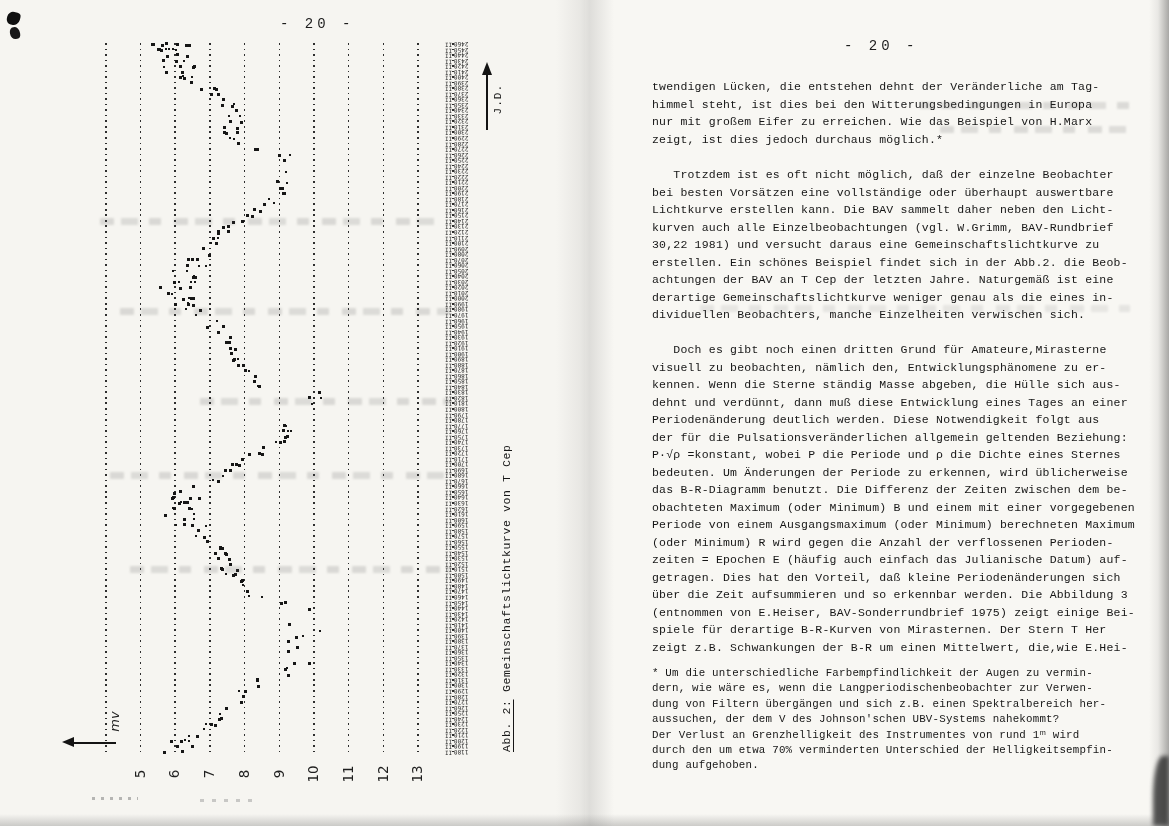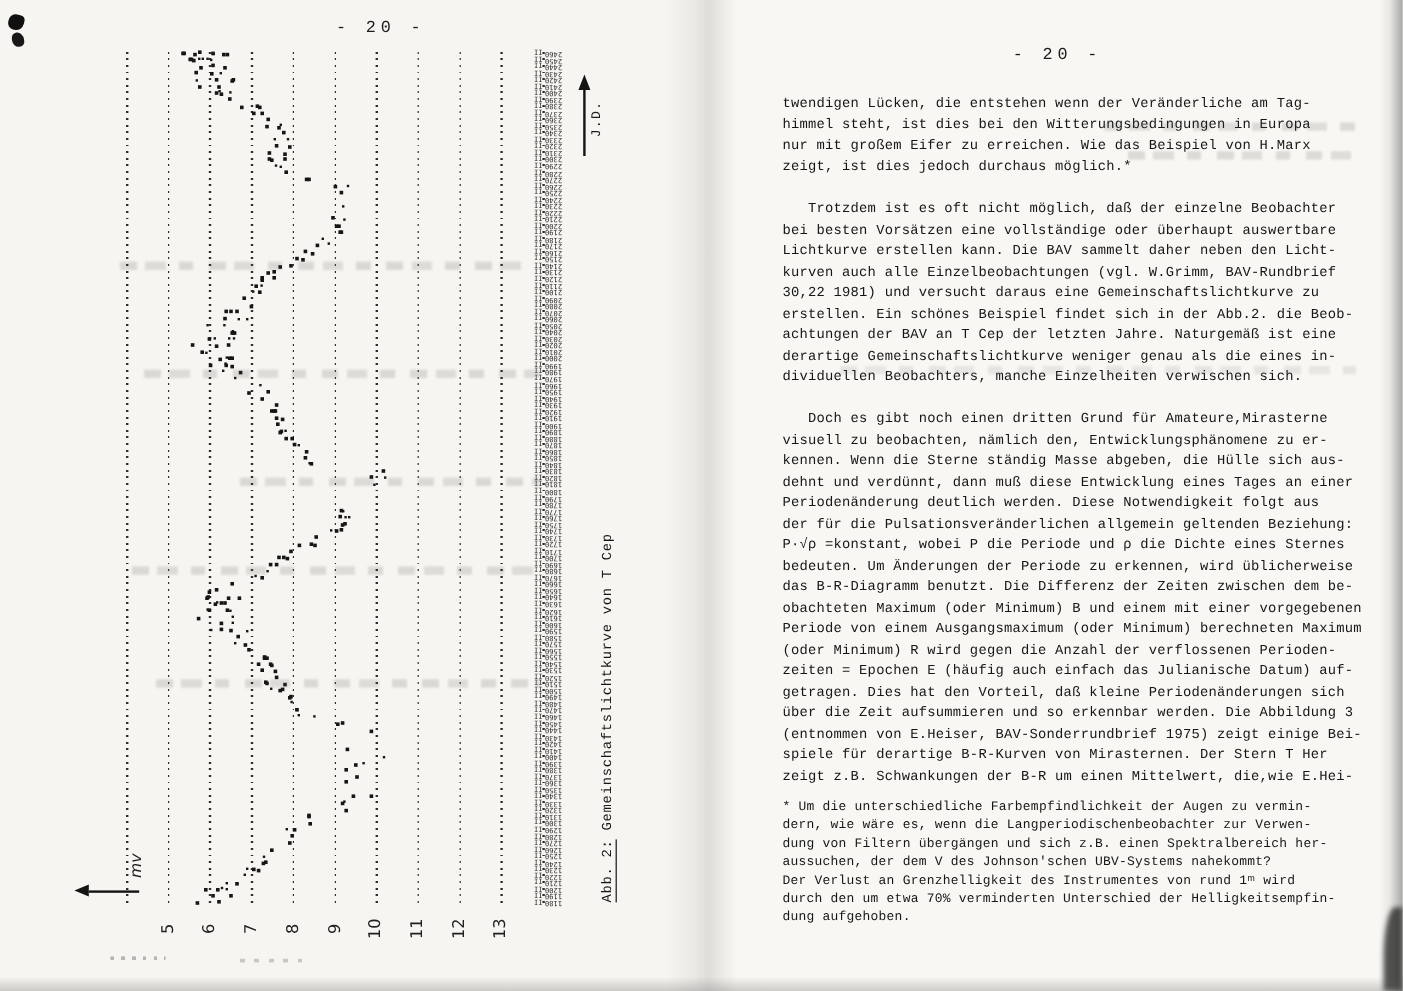--- a/index.html
+++ b/index.html
@@ -506,21 +506,21 @@
   <div id="jd-axis-label">J.D.</div>
 
   <div id="chart-caption">
     <span class="cap-prefix">Abb. 2:</span><span> Gemeinschaftslichtkurve von T Cep</span>
   </div>
 </div>
 
 <div class="page" id="right-page">
   <div class="page-num" id="right-page-num">- 20 -</div>
 
-  <div class="body-text" id="para-1">twendigen Lücken, die entstehen wenn der Veränderliche am Tag-
+  <div class="body-text" id="para-1">twendigen Lücken, die entstehen dehnt der Veränderliche am Tag-
 himmel steht, ist dies bei den Witterungsbedingungen in Europa
 nur mit großem Eifer zu erreichen. Wie das Beispiel von H.Marx
 zeigt, ist dies jedoch durchaus möglich.*</div>
   <div class="body-text" id="para-2">   Trotzdem ist es oft nicht möglich, daß der einzelne Beobachter
 bei besten Vorsätzen eine vollständige oder überhaupt auswertbare
 Lichtkurve erstellen kann. Die BAV sammelt daher neben den Licht-
 kurven auch alle Einzelbeobachtungen (vgl. W.Grimm, BAV-Rundbrief
 30,22 1981) und versucht daraus eine Gemeinschaftslichtkurve zu
 erstellen. Ein schönes Beispiel findet sich in der Abb.2. die Beob-
 achtungen der BAV an T Cep der letzten Jahre. Naturgemäß ist eine

